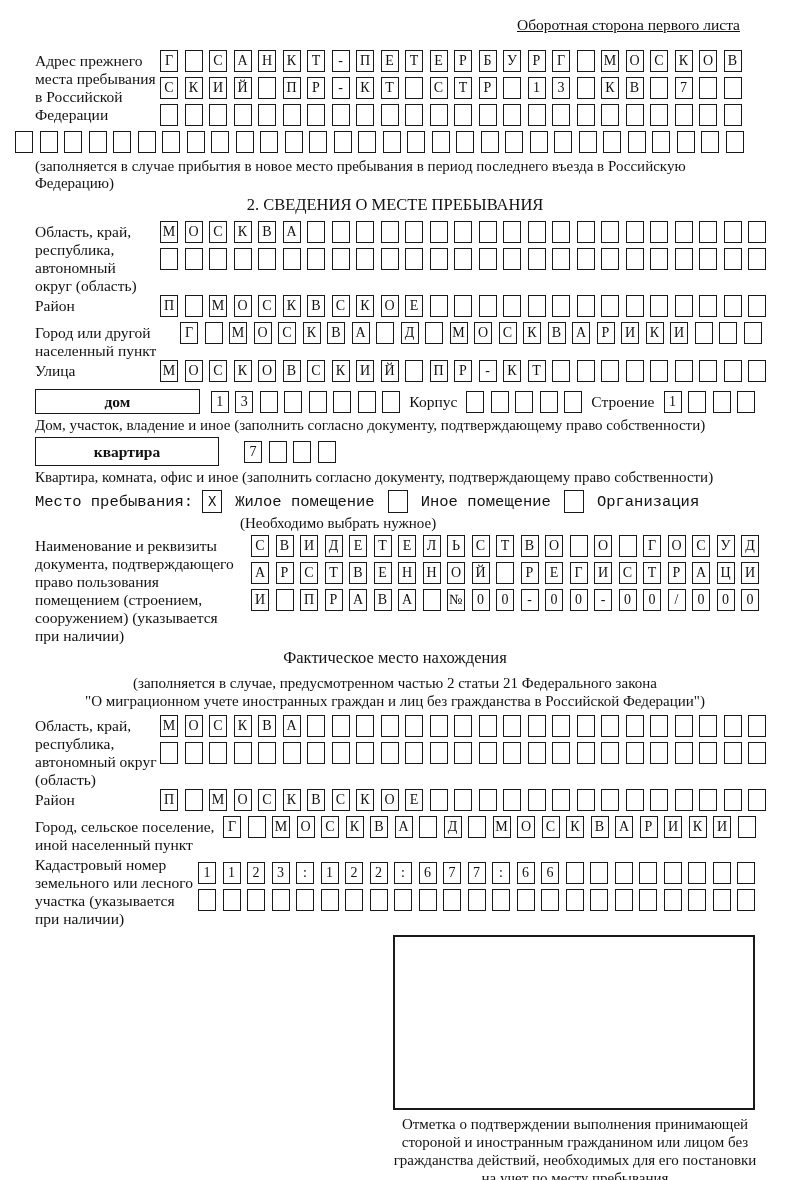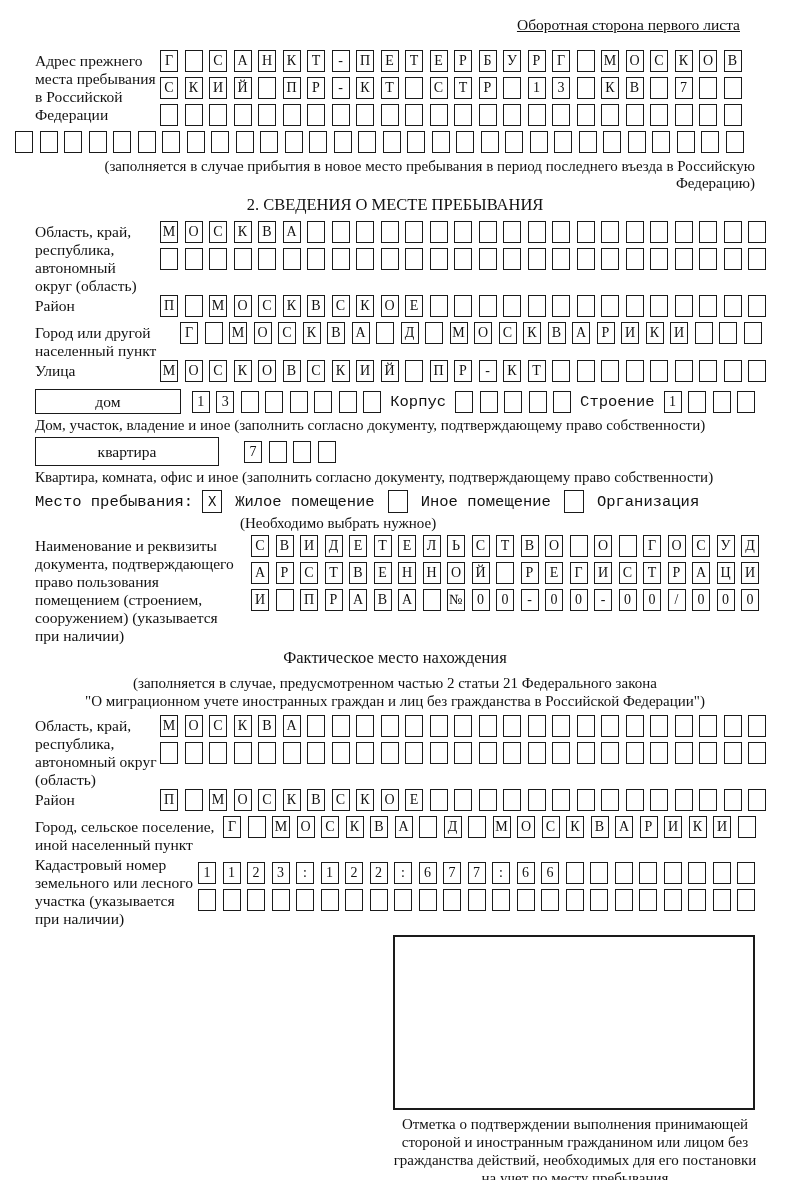--- a/index.html
+++ b/index.html
@@ -23,29 +23,29 @@
 
   .cells { display:flex; gap:6.5px; margin-bottom:5px; }
   .cell {
     flex:none; width:18px; height:22px;
     border:1.6px solid #1a1a1a; background:#fff;
     display:flex; align-items:center; justify-content:center;
     font-size:14px;
   }
   .outdent { margin-left:-20px; }
 
-  .note { font-size:15px; text-align:right; margin:1px 0 3px; }
+  .note { font-size:15px; text-align:left; margin:1px 0 3px; }
   .sect-title { font-weight:normal; text-align:center; font-size:16.5px; margin:3px 0 6px; }
 
   .inline-row { display:flex; align-items:center; margin:2px 0 3px; }
   .inline-row .cells { margin-bottom:0; }
-  .label-box { border:1.6px solid #1a1a1a; display:flex; align-items:center; justify-content:center; font-size:15.5px; background:#fff; }
+  .label-box { border:1.6px solid #1a1a1a; display:flex; align-items:center; justify-content:center; font-size:15.5px; background:#fff;font-weight:bold; }
   .label-box.dom { width:180px; height:25px; margin-right:11px; }
   .label-box.kv  { width:184px; height:29px; margin-right:25px; }
-  .inline-label { margin:0 9px; font-size:15.5px; white-space:nowrap;font-family:Liberation Mono, monospace; }
+  .inline-label { margin:0 9px; font-size:15.5px; white-space:nowrap; }
   .caption { font-size:15px; margin:2px 0 3px; }
 
   .stay { display:flex; align-items:center; margin:4px 0 2px; font-size:15.5px;font-family:Liberation Mono, monospace; }
   .checkbox {
     width:20px; height:23px; border:1.6px solid #1a1a1a;
     display:flex; align-items:center; justify-content:center;
     font-size:14px; margin:0 13px;
   }
   .stay .cb-first { margin-left:9px; }
   .stay-note { font-size:15px; margin:0 0 3px 205px; }

